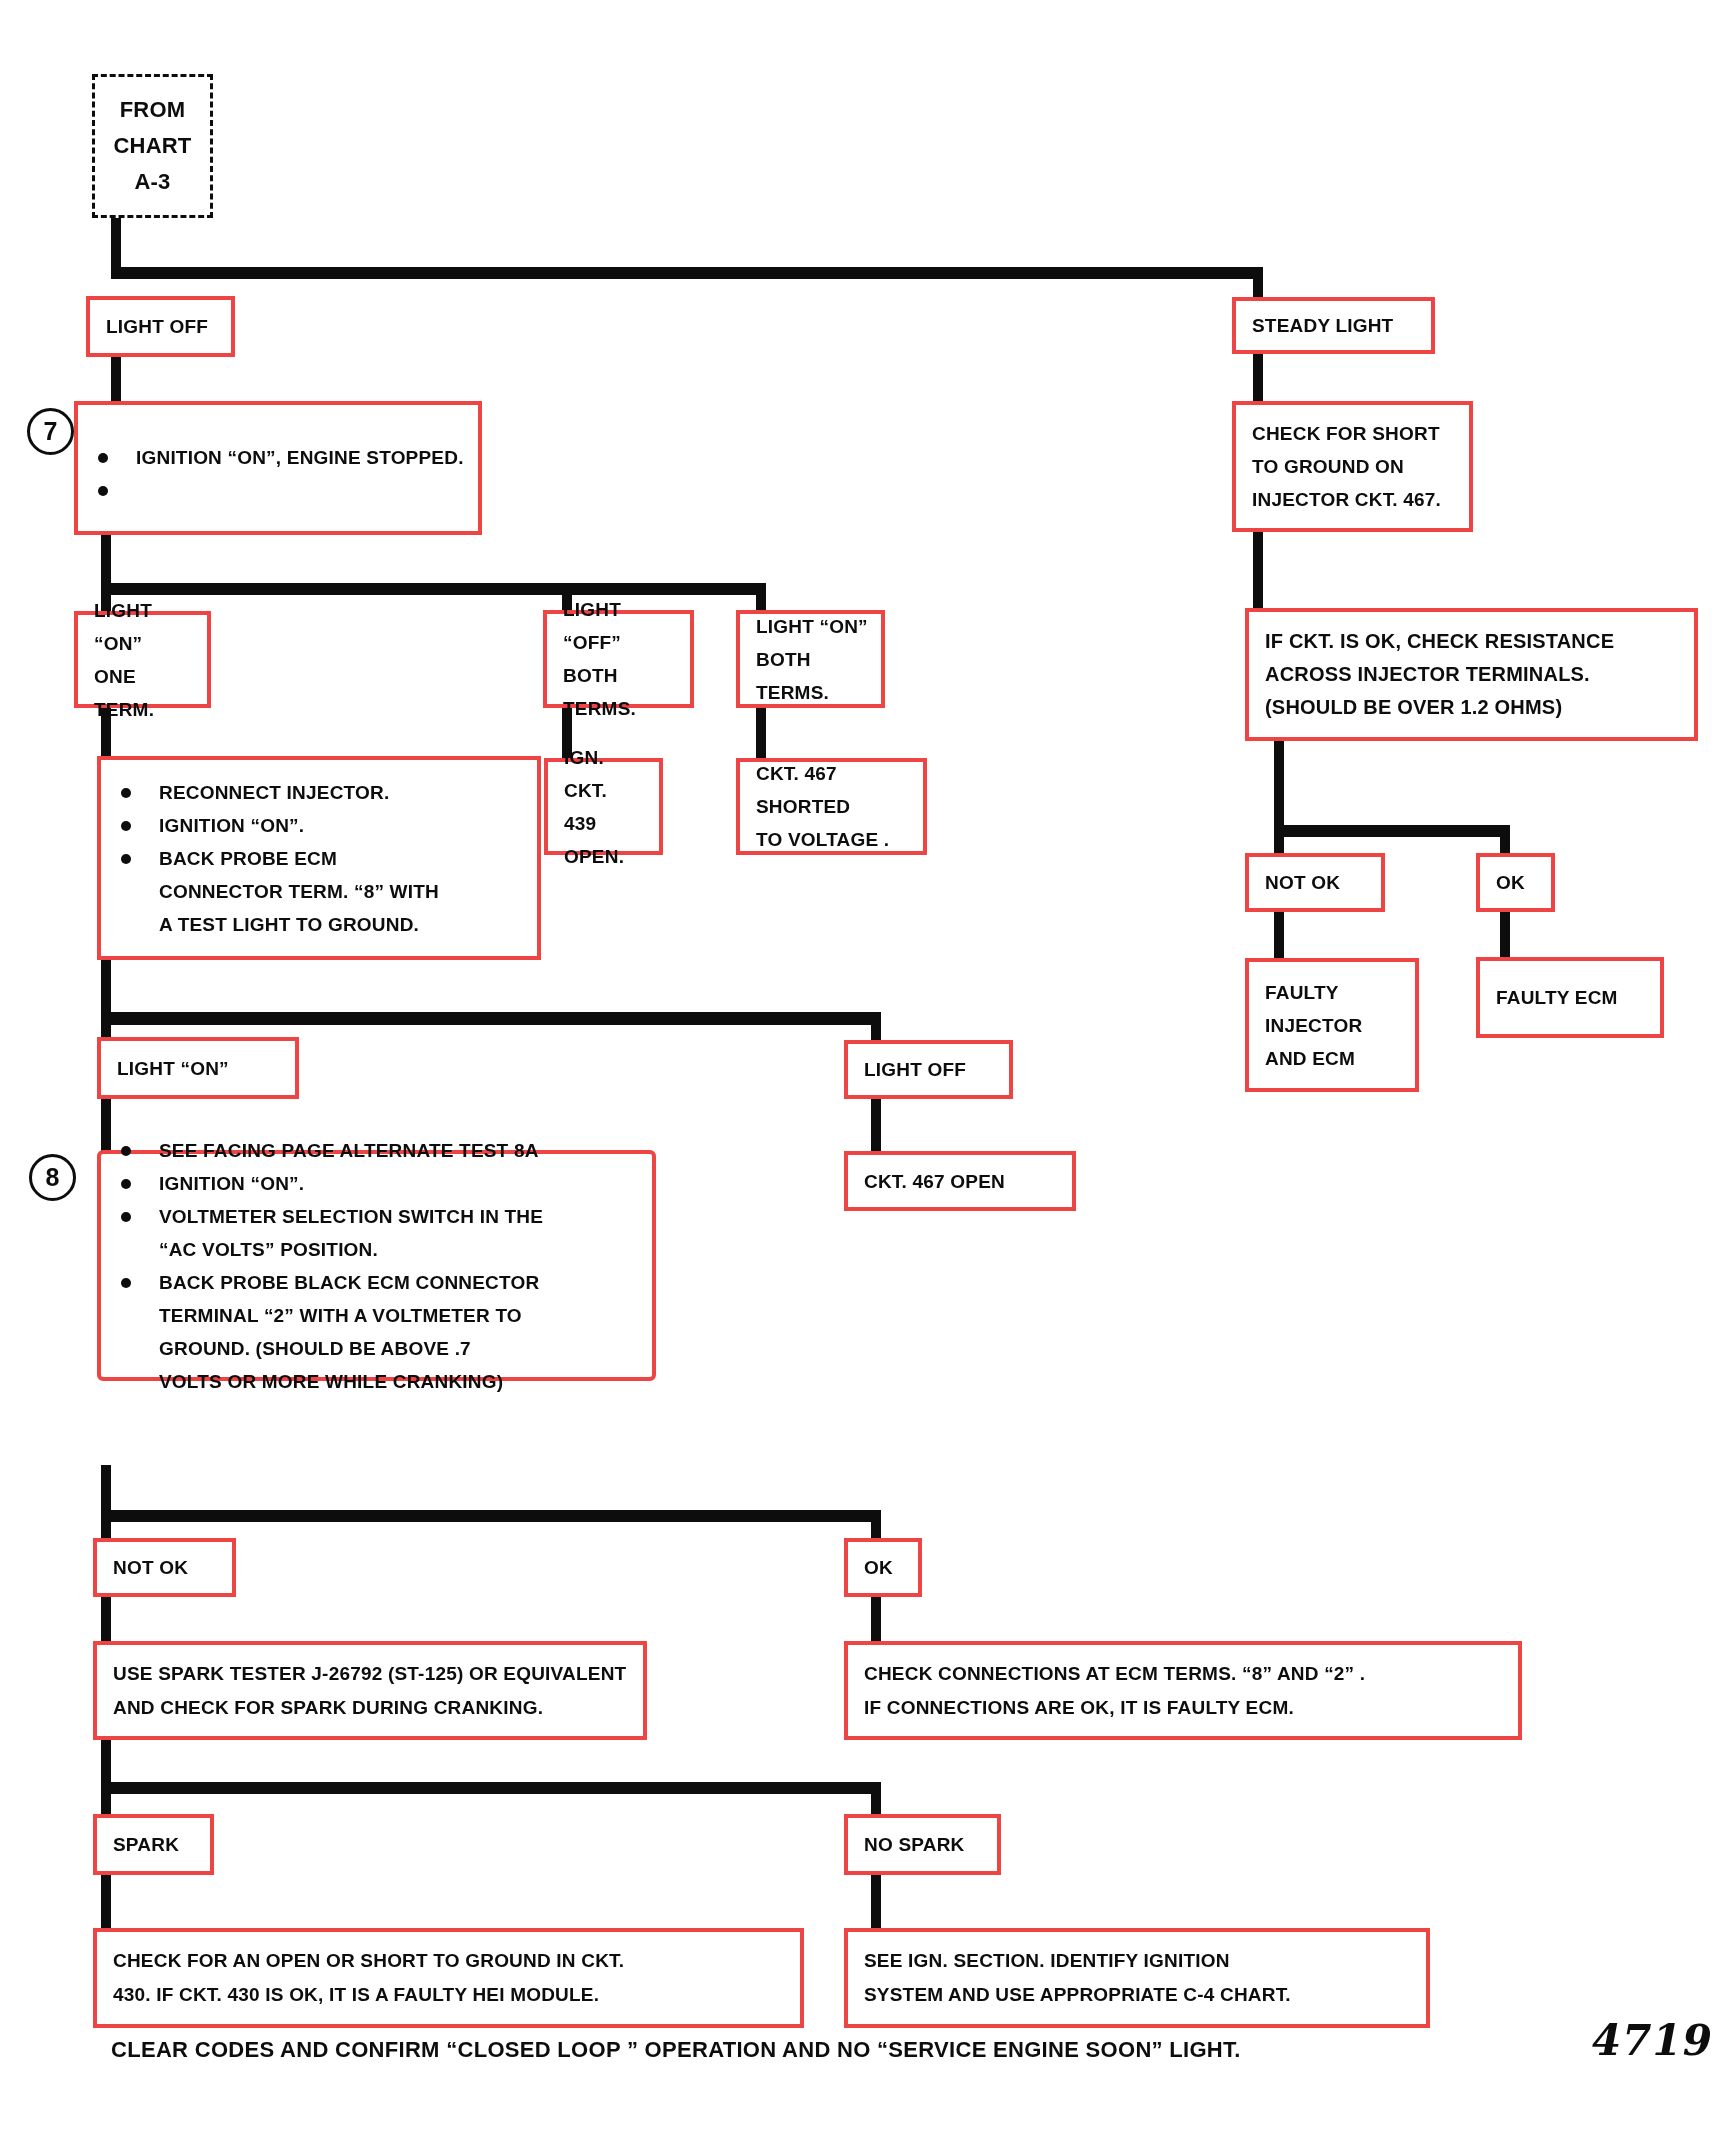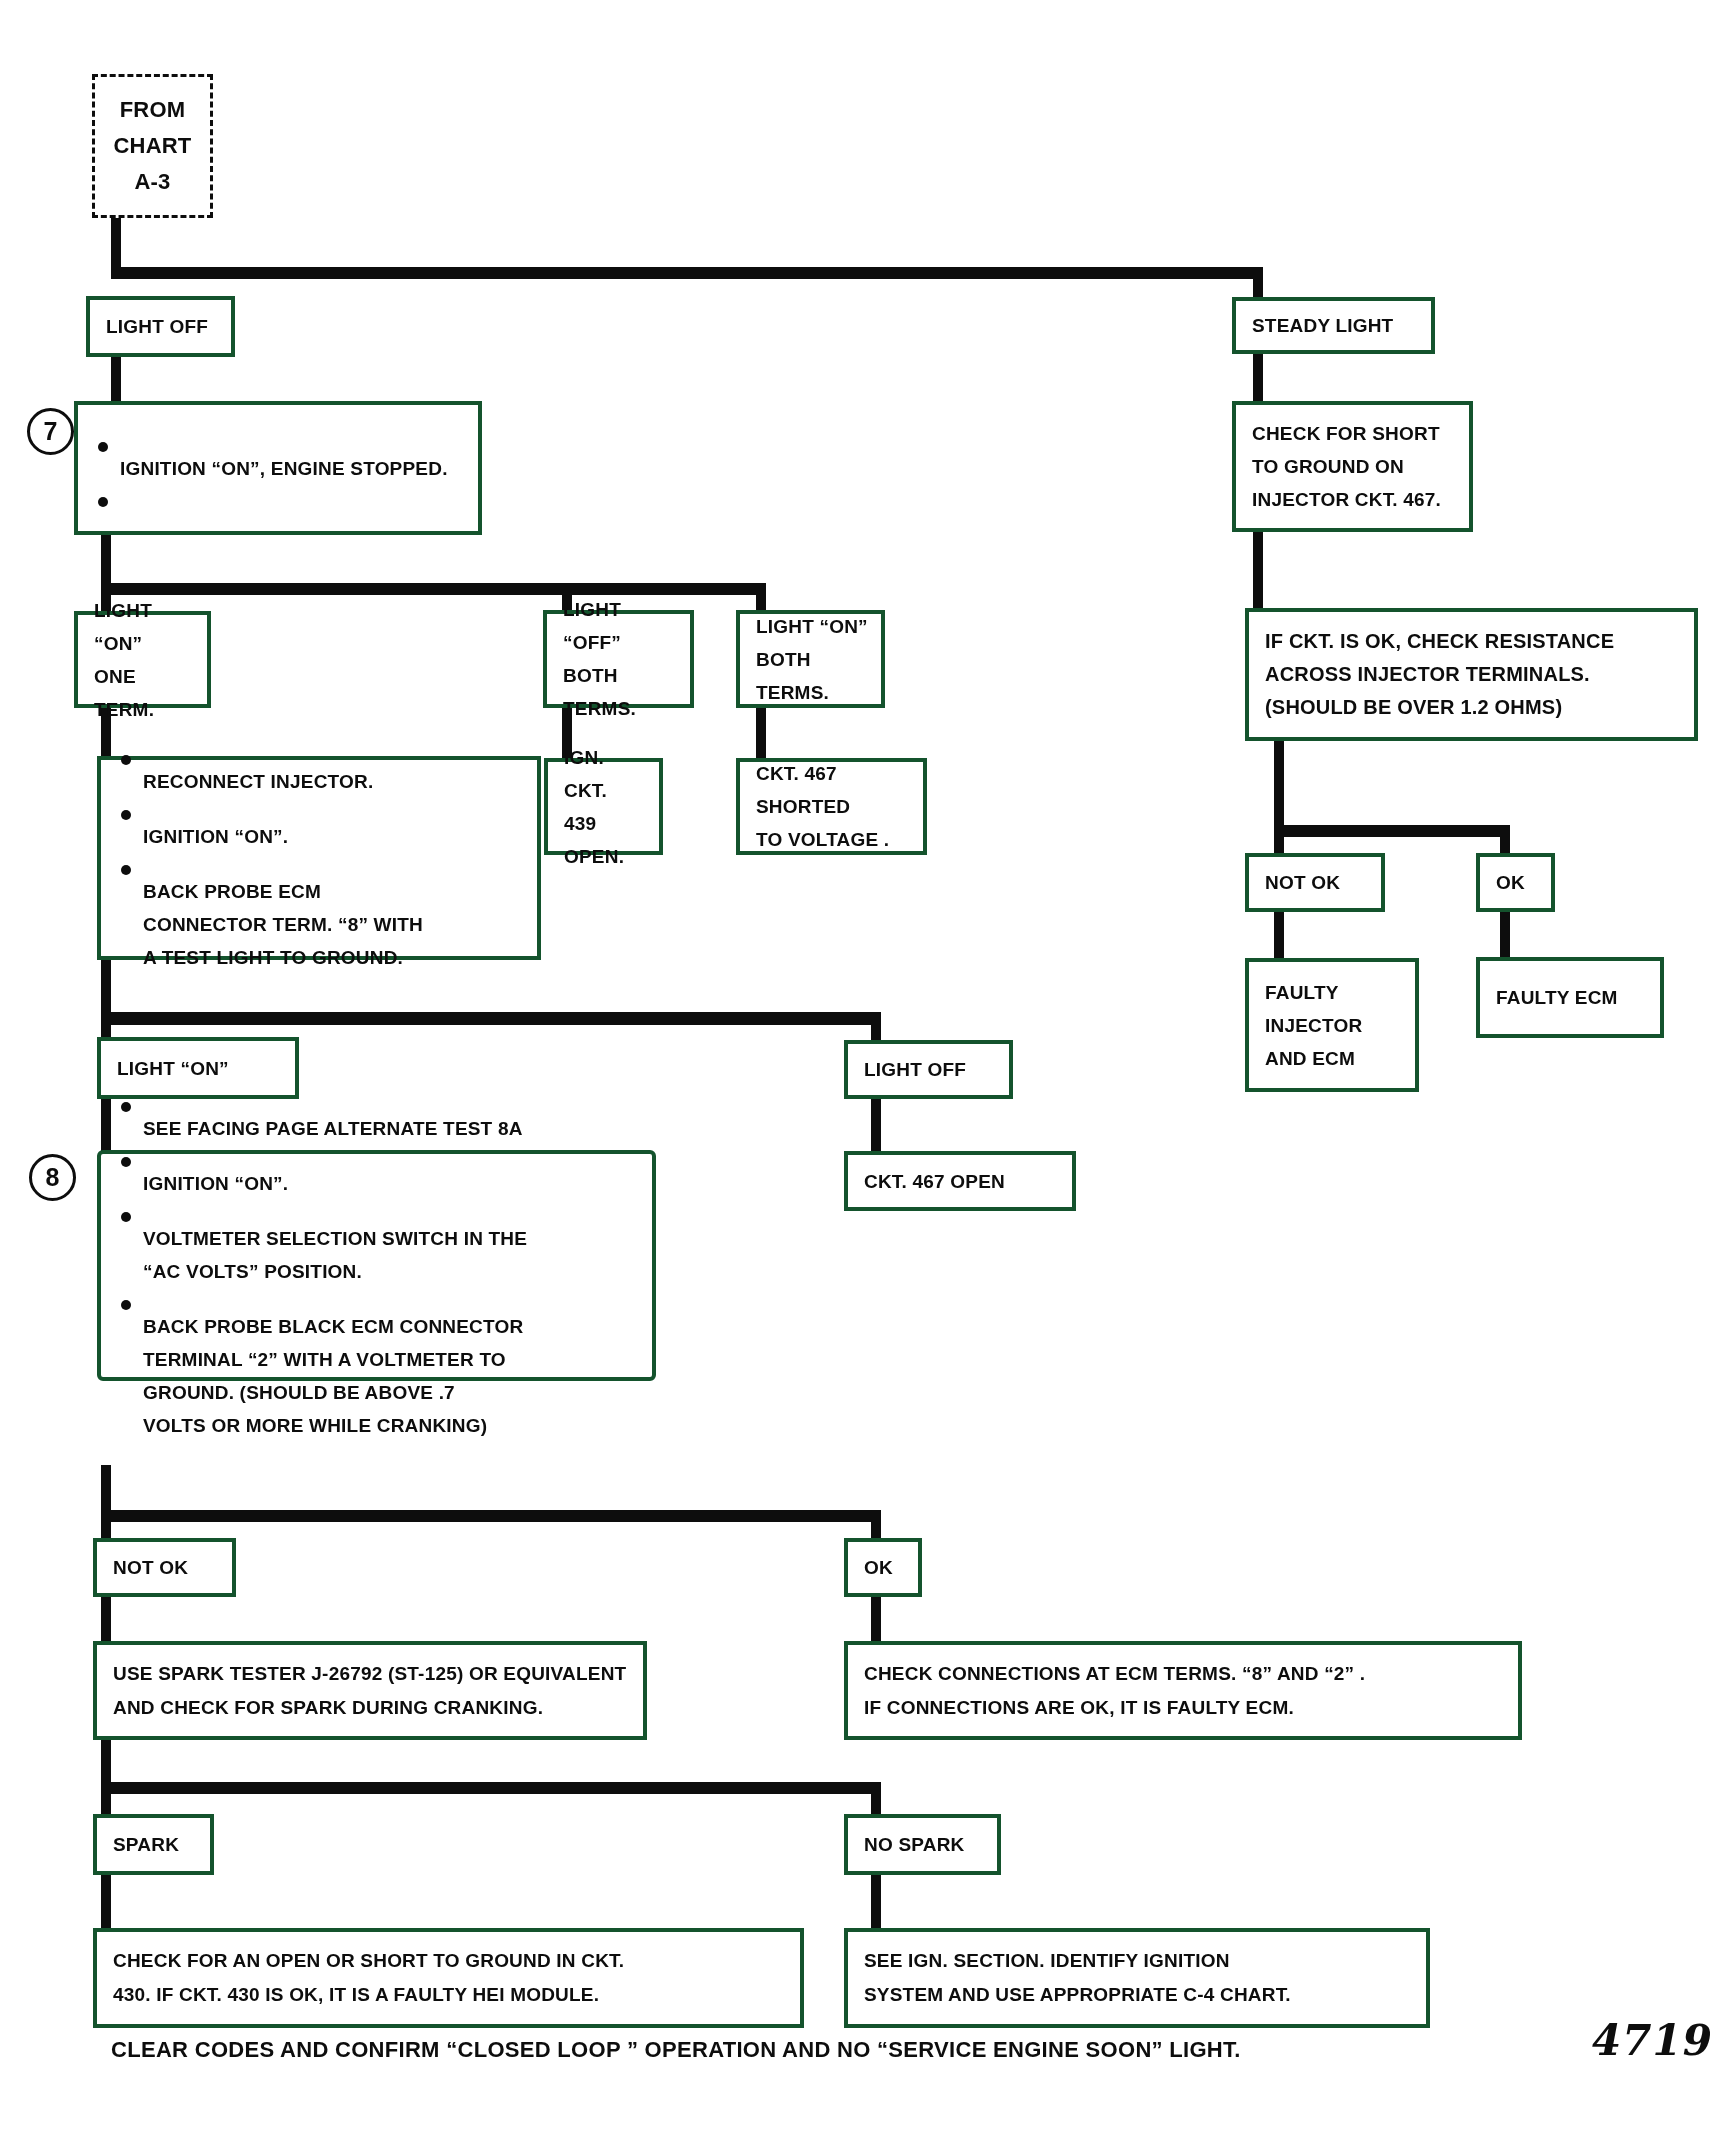--- a/index.html
+++ b/index.html
@@ -1,31 +1,31 @@
 <!DOCTYPE html>
 <html><head>
 <meta charset="utf-8">
 <style>
   html, body { margin:0; padding:0; background:#ffffff; }
   .canvas {
     position:relative; width:1735px; height:2140px; background:#ffffff;
     font-family:"Liberation Sans", sans-serif; color:#0d0d0d;
   }
   .box {
-    position:absolute; box-sizing:border-box; border:4px solid #14532d;
+    position:absolute; box-sizing:border-box; border:4px solid #ef4444;
     background:#ffffff; display:flex; align-items:center;
     font-weight:bold; font-size:19px; line-height:33px;
     padding:6px 12px 6px 16px; white-space:pre-line; letter-spacing:0.2px;
   }
   .box.dashed { border:3px dashed #0d0d0d; justify-content:center; text-align:center;
     font-size:22px; line-height:36px; padding:6px; }
   .box.big { font-size:20px; }
   .bullets { align-items:flex-start; flex-direction:column; justify-content:center;
     gap:0; padding:10px 10px 10px 14px; }
-  .bullet-row { display:flex; align-items:flex-start;flex-direction:column; }
+  .bullet-row { display:flex; align-items:flex-start; }
   .dot { flex:0 0 auto; width:10px; height:10px; border-radius:50%;
     background:#0d0d0d; margin:12px 0 0 6px; }
   .bullet-text { margin-left:28px; white-space:pre-line; }
   .vline, .hline { position:absolute; background:#0d0d0d; }
   .circle {
     position:absolute; box-sizing:border-box; width:47px; height:47px;
     border:3px solid #0d0d0d; border-radius:50%; background:#fff;
     display:flex; align-items:center; justify-content:center;
     font-weight:bold; font-size:25px;
   }

